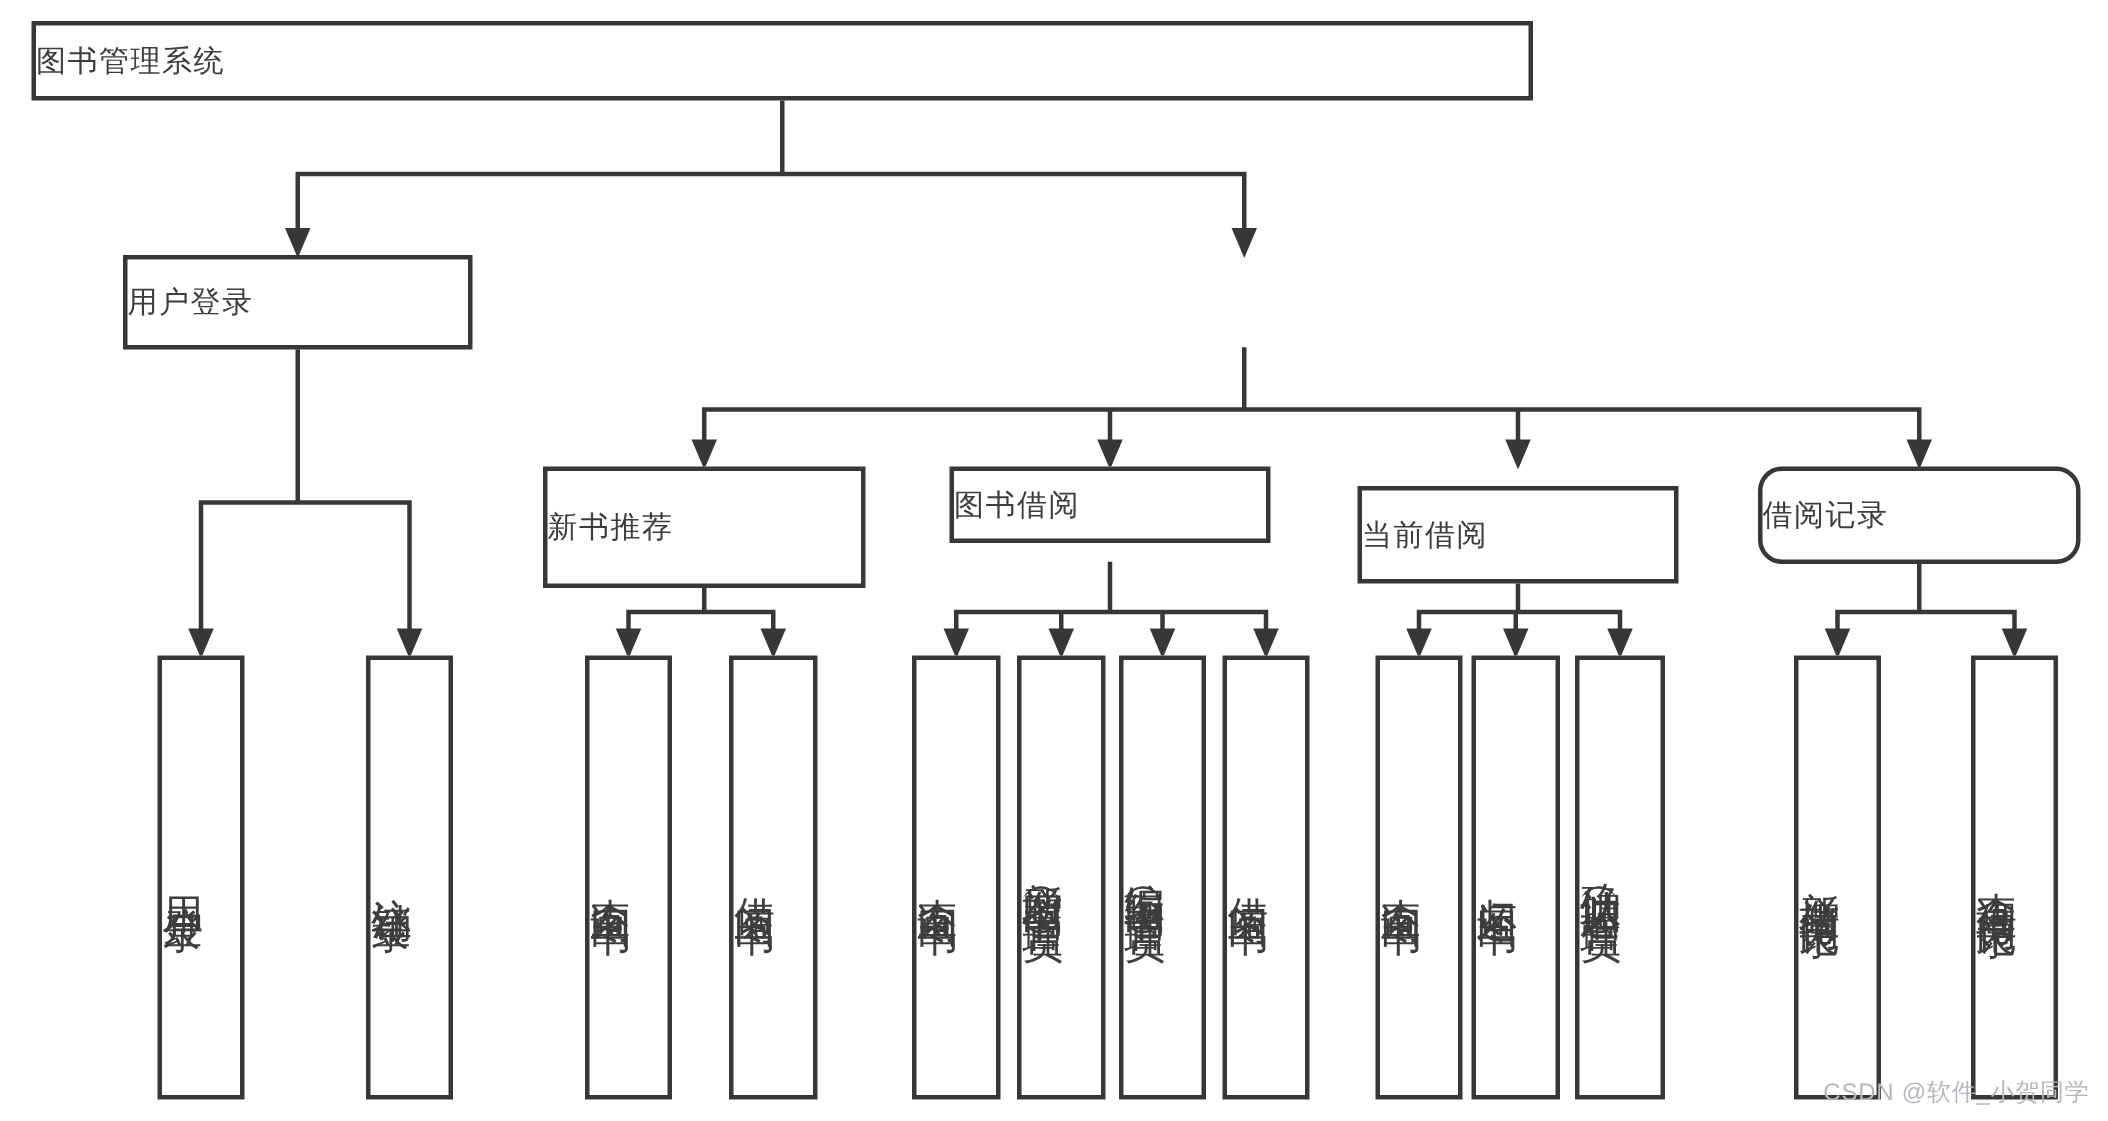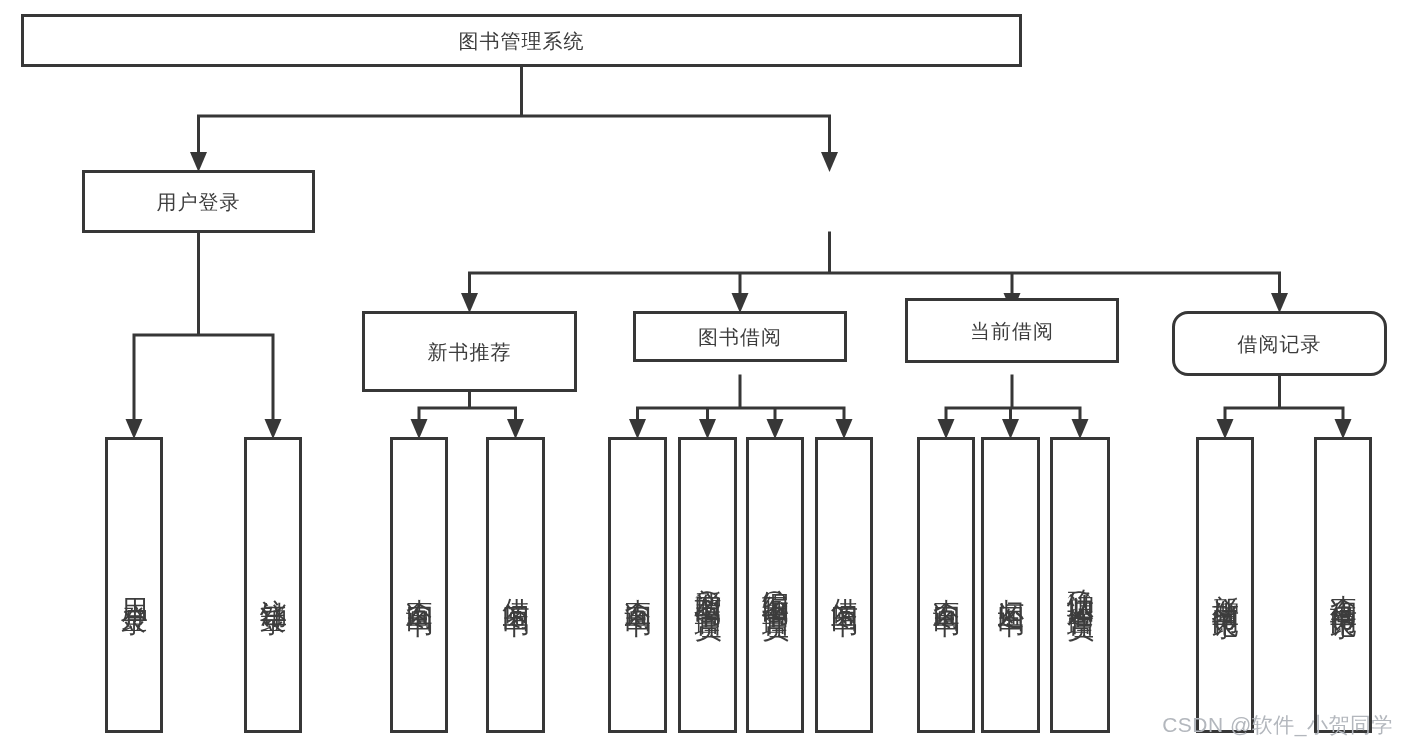--- a/index.html
+++ b/index.html
@@ -32,42 +32,42 @@
     fill: var(--line-color, #373737);
     stroke: none;
   }
   .node {
     position: absolute;
     box-sizing: border-box;
     border: 3px solid var(--border-color, #373737);
     background: var(--box-fill, #ffffff);
     display: flex;
     align-items: center;
-    justify-content: center;
+    justify-content: flex-start;
     color: var(--text-color, #3d3d3d);
     font-family: Liberation Serif, serif;
   }
   .node.h span {
     font-size: 20px;
     letter-spacing: 1px;
     line-height: 1;
     white-space: nowrap;
   }
   .node.v span {
     writing-mode: vertical-rl;
     text-orientation: mixed;
     font-size: 27px;
     letter-spacing: 4px;
     line-height: 1;
   }
   .watermark {
     position: absolute;
     right: 12px;
     bottom: 8px;
-    font-size: 21px;
+    font-size: 16px;
     letter-spacing: 0.5px;
     color: var(--watermark-color, #b3b7bd);
     white-space: nowrap;
     z-index: 5;
     pointer-events: none;
   }
 </style>
 </head>
 <body>
 
@@ -106,21 +106,21 @@
     </div>
     <div class="node h" style="left: 82px; top: 170px; width: 233px; height: 63px;">
       <span>用户登录</span>
     </div>
     <div class="node h" style="left: 362px; top: 311px; width: 215px; height: 81px;">
       <span>新书推荐</span>
     </div>
     <div class="node h" style="left: 633px; top: 311px; width: 214px; height: 51px;">
       <span>图书借阅</span>
     </div>
-    <div class="node h" style="left: 905px; top: 298px; width: 214px; height: 65px;">
+    <div class="node h" style="left: 905px; top: 324px; width: 214px; height: 65px;">
       <span>当前借阅</span>
     </div>
     <div class="node h" style="left: 1172px; top: 311px; width: 215px; height: 65px; border-radius: 16px;">
       <span>借阅记录</span>
     </div>
     <div class="node v" style="left: 105px; top: 437px; width: 58px; height: 296px;">
       <span>用户登录</span>
     </div>
     <div class="node v" style="left: 244px; top: 437px; width: 58px; height: 296px;">
       <span>注销登录</span>

